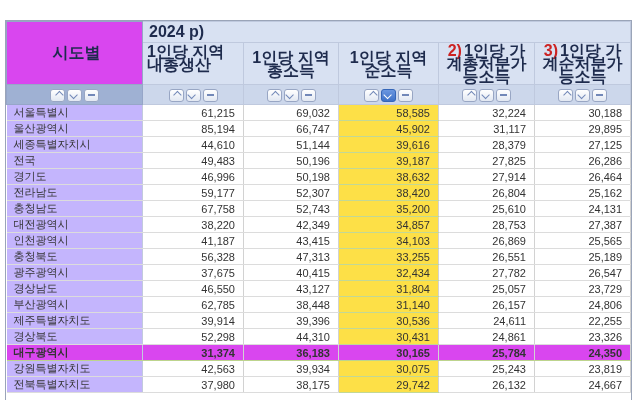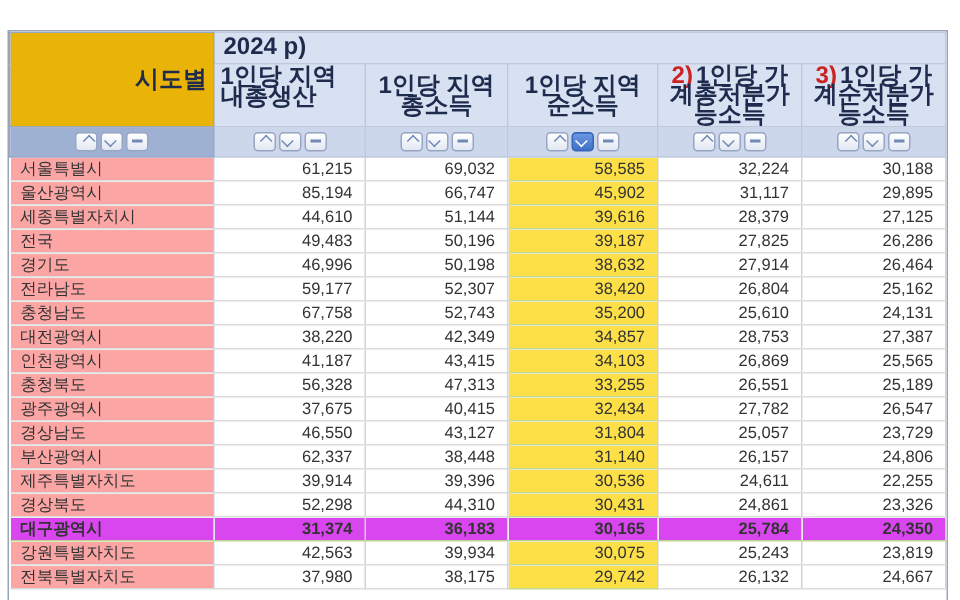--- a/index.html
+++ b/index.html
@@ -15,21 +15,21 @@
   table{border-collapse:collapse;table-layout:fixed;width:624px;}
   th,td{box-sizing:border-box;}
 
   
   thead th{
     font-size:16px;color:#1e2b4d;font-weight:bold;
     background:#d8e1f2;border:1px solid #bfc9de;
     padding:1px 4px;vertical-align:middle;
   }
   th.corner{
-    background:#eab308;text-align:right;padding-left:8px;vertical-align:middle;
+    background:#d946ef;text-align:center;padding-left:8px;vertical-align:middle;
     border-color:#96a6c8;
   }
   tr.row-period th.period{height:16px;text-align:left;padding-left:6px;font-weight:bold;}
   tr.row-colnames th{height:29px;line-height:13px;word-break:break-all;margin-left:18px;}
   tr.row-colnames th.left{text-align:left;vertical-align:top;padding-top:2px;}
   tr.row-colnames th.center{text-align:center;}
   .prefix{color:#cc2222;font-weight:bold;margin-right:2px;}
 
   
   tr.row-sort th{height:20px;background:#ccd7eb;text-align:center;padding:0 2px;}
@@ -47,21 +47,21 @@
   .sbtn.active .chev{border-color:#ffffff;}
   .minus{width:7px;height:0;display:inline-block;border-top:2px solid #7288b8;}
 
   
   tbody td{
     height:16px;font-size:11px;color:#333;white-space:nowrap;overflow:hidden;
     border-bottom:1px solid #dcdcdc;border-right:1px solid #d2d2d2;
     padding:0 8px 0 4px;text-align:right;
   }
   tbody td.region{
-    background:#fca5a5;text-align:left;padding-left:7px;color:#333;
+    background:#c4b5fd;text-align:left;padding-left:7px;color:#333;
     border-right:1px solid #c2cadd;
   }
   tbody td.col-hl{background:#fde047;border-bottom:1px solid #c2d896;}
   tbody tr.row-hl td{background:#d946ef;font-weight:bold;border-bottom:1px solid #bdd48d;}
 </style>
 </head>
 <body>
 
 <div class="unit-label">(단위: 천원)</div>
 
@@ -224,21 +224,21 @@
         <tr>
           <td class="region">경상남도</td>
           <td>46,550</td>
           <td>43,127</td>
           <td class="col-hl">31,804</td>
           <td>25,057</td>
           <td>23,729</td>
         </tr>
         <tr>
           <td class="region">부산광역시</td>
-          <td>62,337</td>
+          <td>62,785</td>
           <td>38,448</td>
           <td class="col-hl">31,140</td>
           <td>26,157</td>
           <td>24,806</td>
         </tr>
         <tr>
           <td class="region">제주특별자치도</td>
           <td>39,914</td>
           <td>39,396</td>
           <td class="col-hl">30,536</td>

